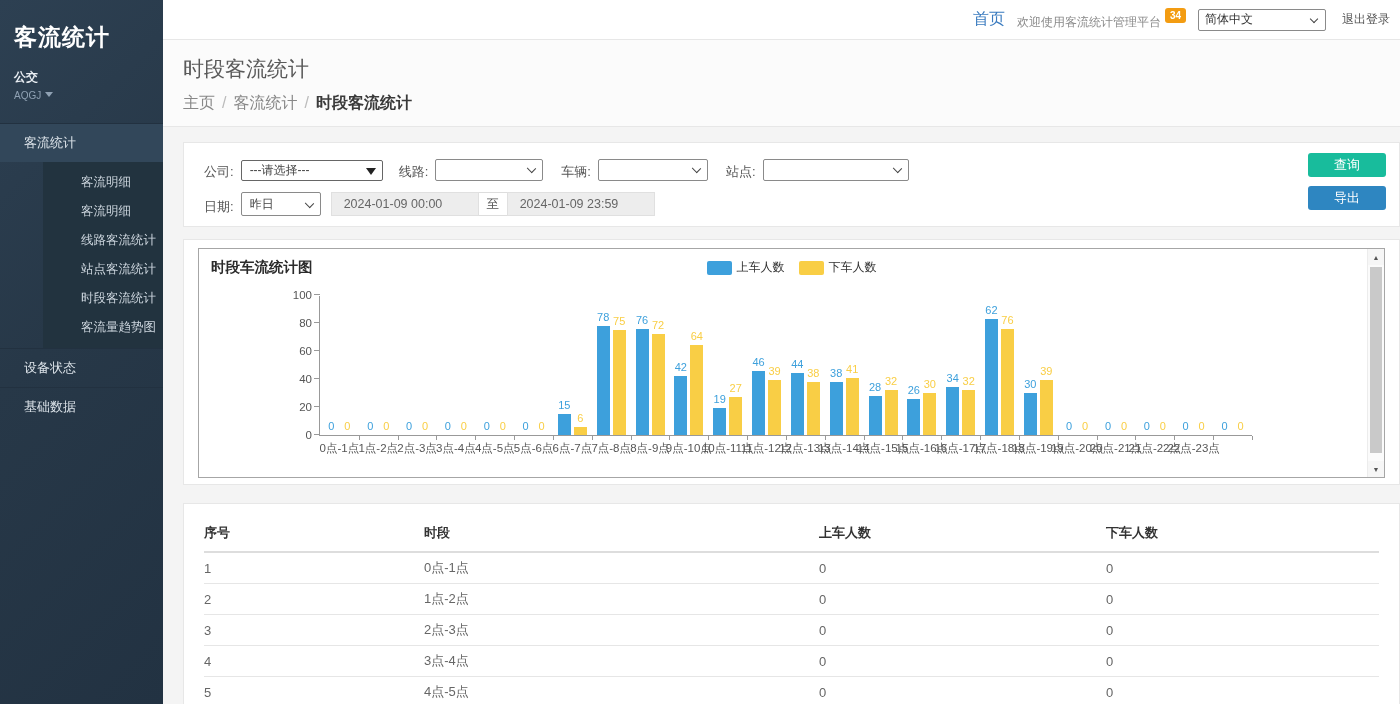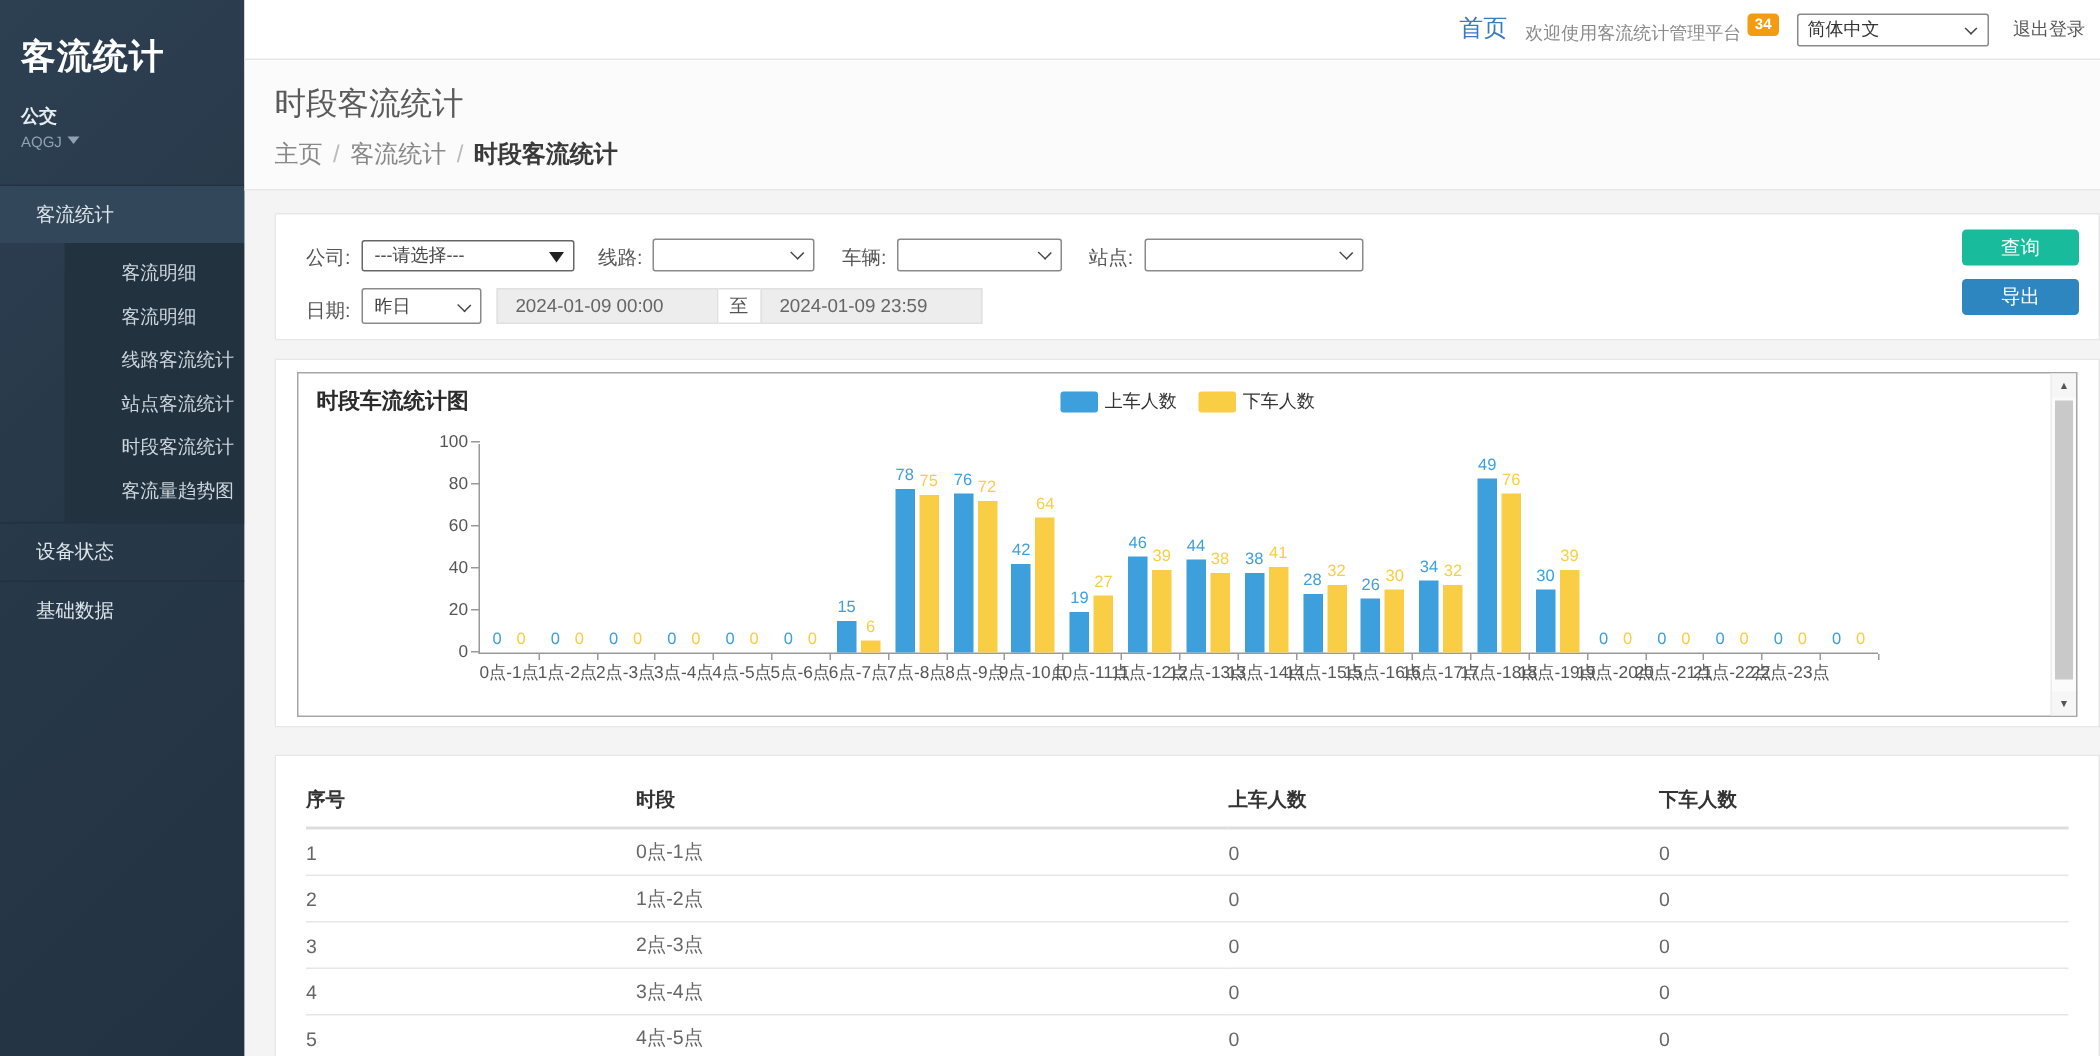--- a/index.html
+++ b/index.html
@@ -399,21 +399,21 @@
                 </div>
                 <div class="bar-wrap">
                   <div class="bar" style="height: 44.8px; background: rgb(249, 206, 69);"></div>
                   <span class="bar-val" style="color: rgb(249, 206, 69); bottom: 47.8px;">32</span>
                 </div>
                 <span class="x-label">16点-17点</span>
               </div>
               <div class="cat">
                 <div class="bar-wrap">
                   <div class="bar" style="height: 116.2px; background: rgb(61, 160, 220);"></div>
-                  <span class="bar-val" style="color: rgb(61, 160, 220); bottom: 119.2px;">49</span>
+                  <span class="bar-val" style="color: rgb(61, 160, 220); bottom: 119.2px;">62</span>
                 </div>
                 <div class="bar-wrap">
                   <div class="bar" style="height: 106.4px; background: rgb(249, 206, 69);"></div>
                   <span class="bar-val" style="color: rgb(249, 206, 69); bottom: 109.4px;">76</span>
                 </div>
                 <span class="x-label">17点-18点</span>
               </div>
               <div class="cat">
                 <div class="bar-wrap">
                   <div class="bar" style="height: 42px; background: rgb(61, 160, 220);"></div>

